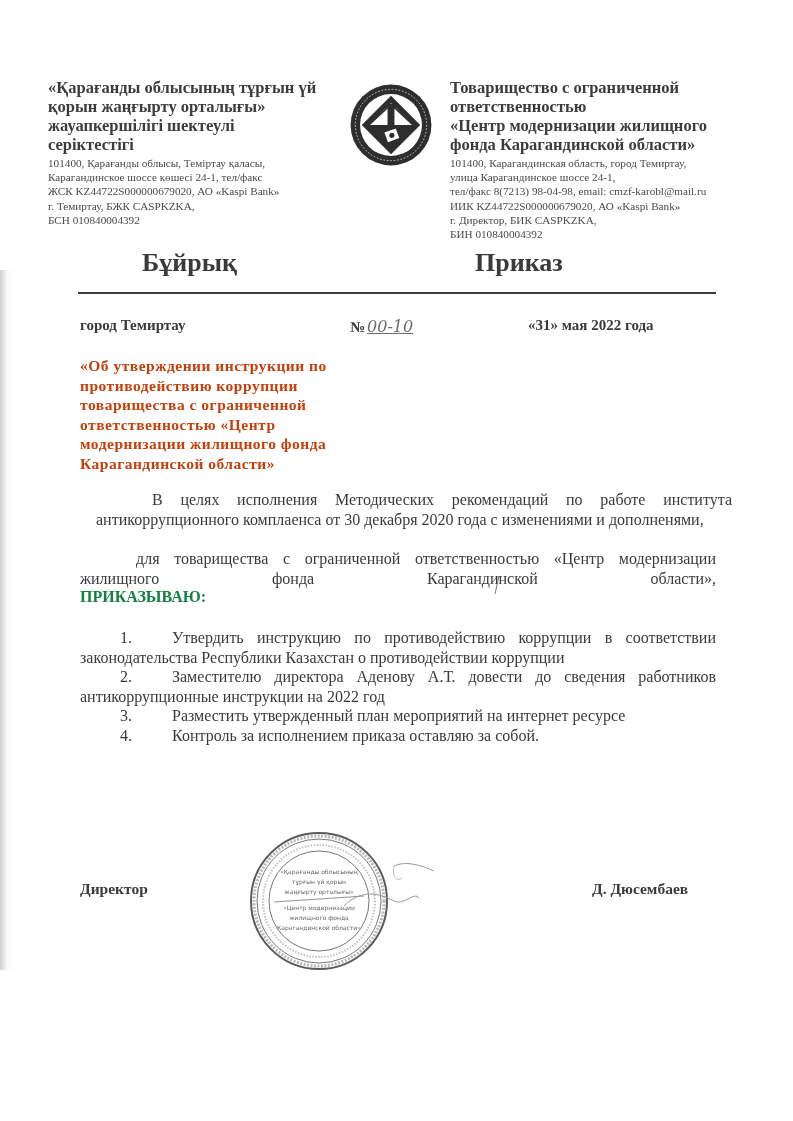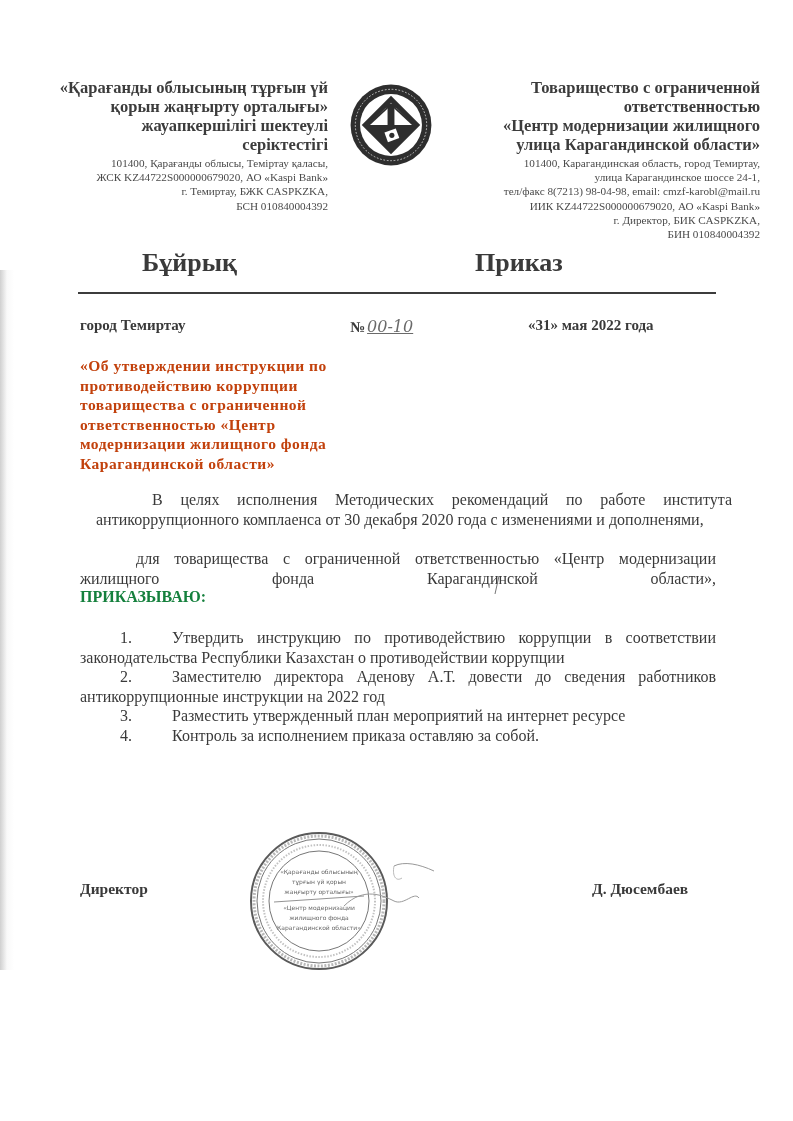--- a/index.html
+++ b/index.html
@@ -4,21 +4,21 @@
   <style>
     html, body { margin: 0; padding: 0; }
     body {
       width: 793px; height: 1121px; background: #ffffff; position: relative; overflow: hidden;
       font-family: "Liberation Serif", "DejaVu Serif", serif; color: #3a3a3a;
     }
     .scan-edge {
       position: absolute; left: 0; top: 270px; width: 14px; height: 700px;
       background: linear-gradient(to right, rgba(120,120,120,0.35), rgba(200,200,200,0.1), rgba(255,255,255,0));
     }
-    .hdr-left, .hdr-right { position: absolute; text-align: right; }
+    .hdr-left, .hdr-right { position: absolute; text-align: left; }
     .hdr-left { left: 48px; top: 78px; width: 280px; }
     .hdr-right { left: 450px; top: 78px; width: 310px; }
     .org-name { font-weight: bold; font-size: 16.5px; line-height: 19px; color: #3c3c3c; }
     .org-addr { font-size: 11.2px; line-height: 14.2px; color: #4a4a4a; margin-top: 2px; }
     .logo { position: absolute; left: 348px; top: 82px; width: 86px; height: 86px; }
     .doc-kind { position: absolute; top: 248px; font-weight: bold; font-size: 26px; color: #3a3a3a; }
     .doc-kind.kz { left: 142px; }
     .doc-kind.ru { left: 475px; }
     .rule { position: absolute; left: 78px; top: 292px; width: 638px; height: 2px; background: #3c3c3c; }
     .meta-row { position: absolute; top: 317px; font-weight: bold; font-size: 15px; color: #3a3a3a; }
@@ -58,20 +58,21 @@
 
 <div class="hdr-left">
   <div class="org-name">
     <div>«Қарағанды облысының тұрғын үй</div>
     <div>қорын жаңғырту орталығы»</div>
     <div>жауапкершілігі шектеулі</div>
     <div>серіктестігі</div>
   </div>
   <div class="org-addr">
     <div>101400, Қарағанды облысы, Теміртау қаласы,</div>
+    <div>Карагандинское шоссе көшесі 24-1, тел/факс</div>
     <div>ЖСК KZ44722S000000679020, АО «Kaspi Bank»</div>
     <div>г. Темиртау, БЖК CASPKZKA,</div>
     <div>БСН 010840004392</div>
   </div>
 </div>
 
 <svg class="logo" viewBox="0 0 100 100">
   <circle cx="50" cy="50" r="47" fill="#2e2e2e"></circle>
   <circle cx="50" cy="50" r="36" fill="#ffffff"></circle>
   <circle cx="50" cy="50" r="41.5" fill="none" stroke="#d8d8d8" stroke-width="1" stroke-dasharray="2 2"></circle>
@@ -83,21 +84,21 @@
   <line x1="76" y1="50" x2="50" y2="26" stroke="#2e2e2e" stroke-width="2"></line>
   <rect x="44" y="56" width="14" height="12" fill="#ffffff" transform="rotate(-20 51 62)"></rect>
   <circle cx="51" cy="62" r="3" fill="#2e2e2e"></circle>
 </svg>
 
 <div class="hdr-right">
   <div class="org-name">
     <div>Товарищество с ограниченной</div>
     <div>ответственностью</div>
     <div>«Центр модернизации жилищного</div>
-    <div>улица Карагандинской области»</div>
+    <div>фонда Карагандинской области»</div>
   </div>
   <div class="org-addr">
     <div>101400, Карагандинская область, город Темиртау,</div>
     <div>улица Карагандинское шоссе 24-1,</div>
     <div>тел/факс 8(7213) 98-04-98, email: cmzf-karobl@mail.ru</div>
     <div>ИИК KZ44722S000000679020, АО «Kaspi Bank»</div>
     <div>г. Директор, БИК CASPKZKA,</div>
     <div>БИН 010840004392</div>
   </div>
 </div>

